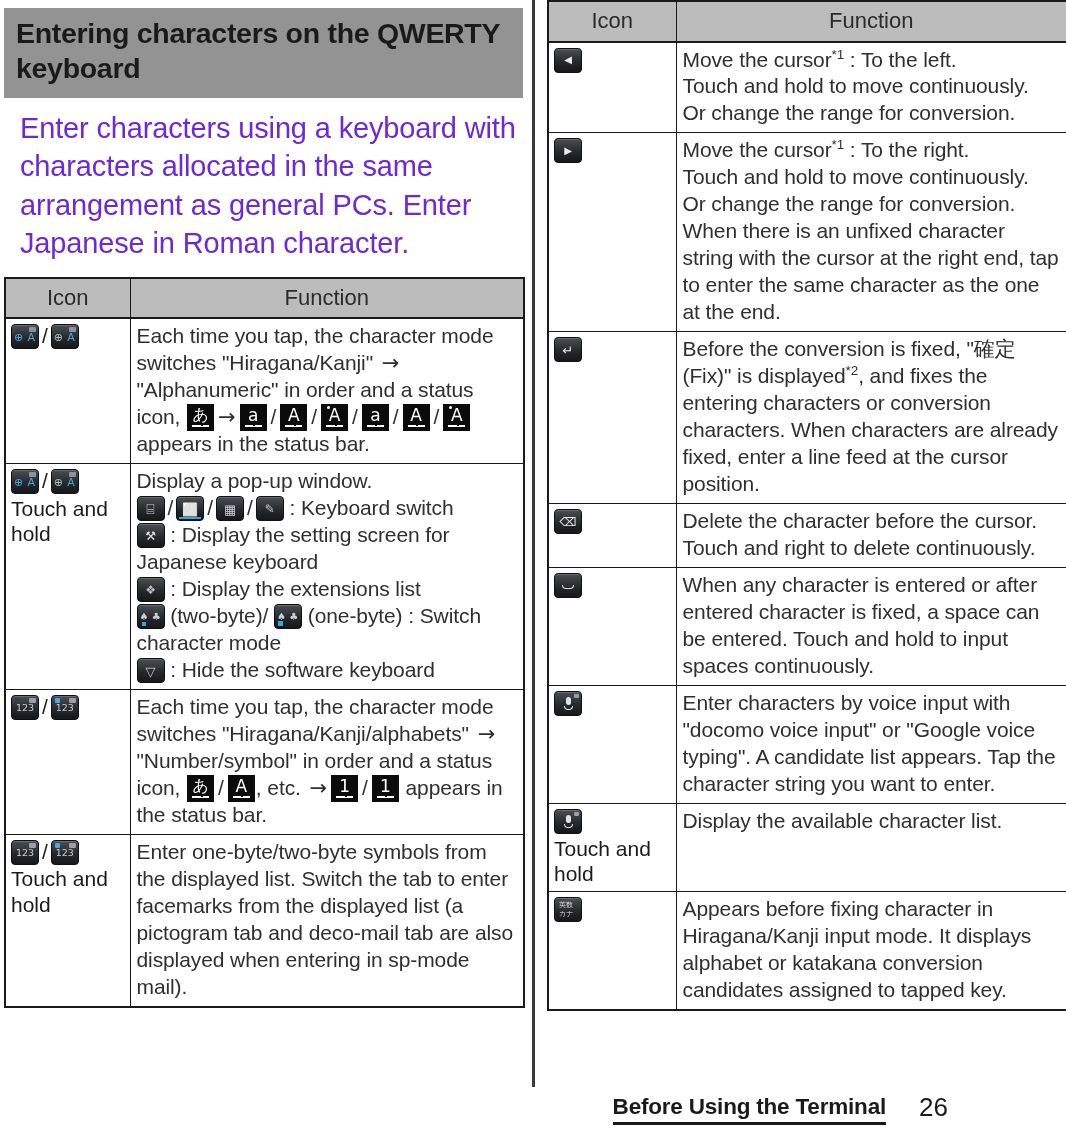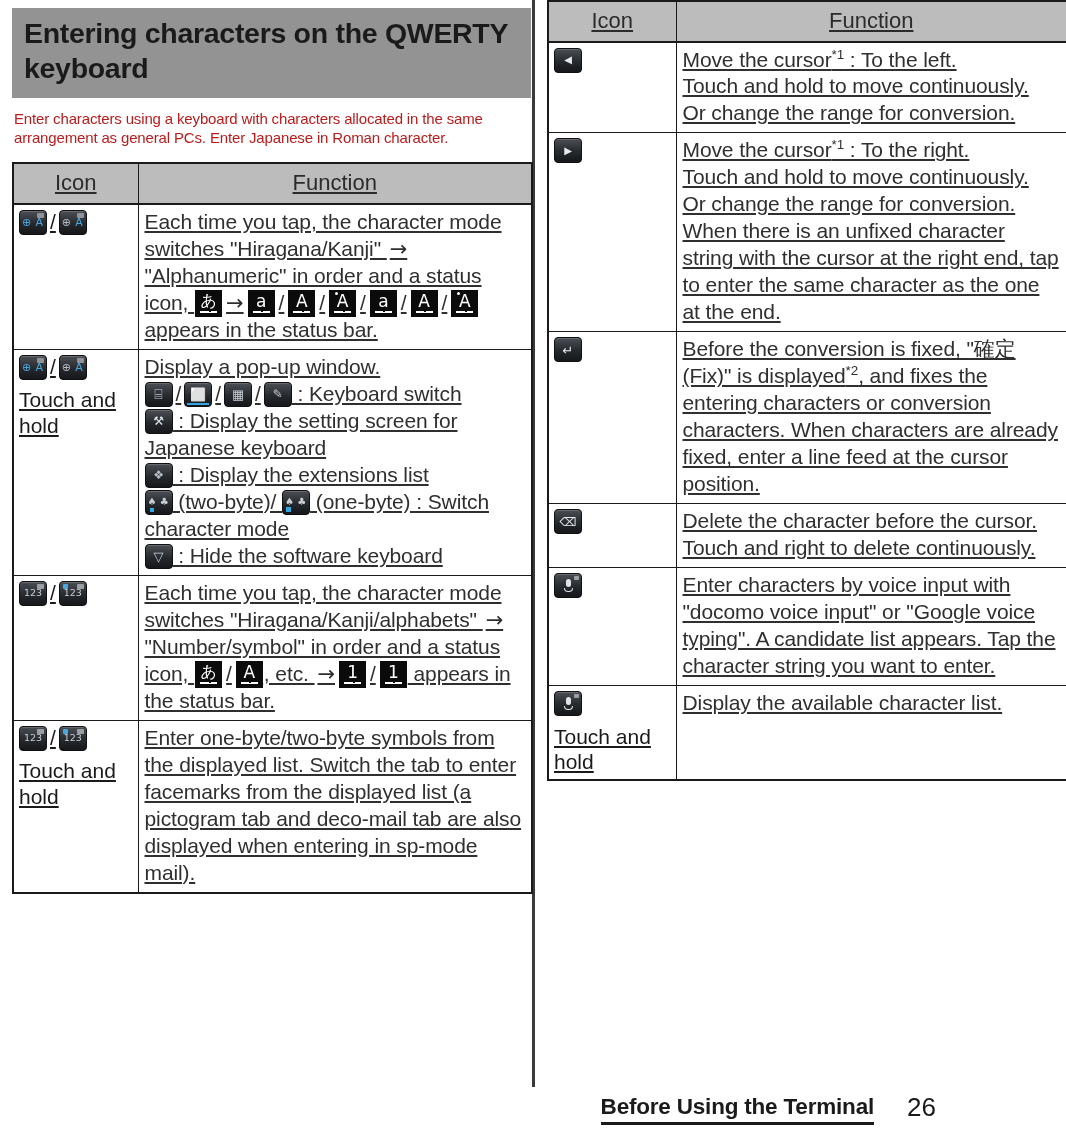--- a/index.html
+++ b/index.html
@@ -21,21 +21,21 @@
   .col-sep {
     position: absolute;
     left: 532px; top: 0px;
     width: 3px; height: 1087px;
     background: #3a3a3a;
   }
 
   
   .col-left {
     position: absolute;
-    left: 12px; top: 0px;
+    left: 4px; top: 0px;
     width: 519px;
   }
   .col-right {
     position: absolute;
     left: 547px; top: 0px;
     width: 519px;
   }
 
   
   .banner {
@@ -47,40 +47,39 @@
     margin: 0;
     font-size: 28.5px;
     line-height: 1.22;
     font-weight: bold;
     letter-spacing: -0.3px;
     color: #1a1a1a;
   }
 
   
   .intro {
-    font-size: 15px;
+    font-size: 29px;
     line-height: 1.33;
-    margin: 11px 2px 14px 2px;
+    margin: 11px 2px 14px 16px;
     letter-spacing: -0.15px;
-    color: #b91c1c;
+    color: #6d28d9;
   }
 
   
   table.ftable {
     border-collapse: collapse;
     width: 519px;
     table-layout: fixed;
     border: 2.5px solid #1a1a1a;
   }
   table.ftable.right { width: 519px; }
   table.ftable th, table.ftable td {
     border: 1.4px solid #1a1a1a;
     vertical-align: top;
     padding: 4px 6px 5px 6px;
-    text-decoration: underline;
   }
   table.ftable thead th {
     background: #bcbcbc;
     text-align: center;
     font-weight: normal;
     font-size: 22px;
     line-height: 1.25;
     padding: 5px 4px 6px 4px;
     border-bottom: 2.2px solid #1a1a1a;
     color: #2b2b2b;
@@ -98,21 +97,21 @@
   td.cell-icon {
     font-size: 21px;
     line-height: 1.26;
     color: #1a1a1a;
   }
   .touchhold {
     display: block;
     font-size: 21px;
     line-height: 1.21;
     color: #1a1a1a;
-    margin-top: 7px;
+    margin-top: 1px;
   }
 
   
   col.c-icon  { width: 125px; }
   col.c-fn    { width: 394px; }
   col.c-icon-r{ width: 128px; }
   col.c-fn-r  { width: 391px; }
 
   
   .kicon {
@@ -201,21 +200,21 @@
   }
 
   .sep-slash { padding: 0 3px; }
   .arrow { padding: 0 3px; font-family: "DejaVu Sans", sans-serif; }
 
   sup { font-size: 0.64em; vertical-align: super; line-height: 0; }
 
   
   .footer {
     position: absolute;
-    left: 0px; top: 1088px;
+    left: 12px; top: 1088px;
     width: 942px;
     height: 42px;
   }
   .footer .ftitle {
     position: absolute;
     right: 68px; top: 6px;
     font-size: 22.5px;
     font-weight: bold;
     color: #1a1a1a;
     border-bottom: 3px solid #1a1a1a;
@@ -299,26 +298,34 @@
           </tr>
           <tr>
             <td class="cell-icon"><span class="kicon"><span class="g" style="font-size:13px;color:#e6eaee">↵</span></span></td>
             <td class="cell-fn">Before the conversion is fixed, "確定 (Fix)" is displayed<sup>*2</sup>, and fixes the entering characters or conversion characters. When characters are already fixed, enter a line feed at the cursor position.</td>
           </tr>
           <tr>
             <td class="cell-icon"><span class="kicon"><span class="g" style="font-size:12px;color:#e6eaee">⌫</span></span></td>
             <td class="cell-fn">Delete the character before the cursor. Touch and right to delete continuously.</td>
           </tr>
           <tr>
+            <td class="cell-icon"><span class="kicon"><span style="position:absolute;left:7px;right:7px;top:11px;height:4px;border:1.5px solid #d7dce1;border-top:none;border-radius:0 0 4px 4px"></span></span></td>
+            <td class="cell-fn">When any character is entered or after entered character is fixed, a space can be entered. Touch and hold to input spaces continuously.</td>
+          </tr>
+          <tr>
             <td class="cell-icon"><span class="kicon"><span class="g" style="font-size:13px;color:#dfe4e8"></span><span style="position:absolute;left:11px;top:5px;width:5px;height:8px;border-radius:3px;background:#dfe4e8"></span><span style="position:absolute;left:9px;top:14px;width:9px;height:4px;border:1.4px solid #dfe4e8;border-top:none;border-radius:0 0 6px 6px"></span><span class="corner" style="background:#9aa0a6;width:5px;height:4px"></span></span></td>
             <td class="cell-fn">Enter characters by voice input with "docomo voice input" or "Google voice typing". A candidate list appears. Tap the character string you want to enter.</td>
           </tr>
           <tr>
             <td class="cell-icon"><span class="kicon"><span class="g" style="font-size:13px;color:#dfe4e8"></span><span style="position:absolute;left:11px;top:5px;width:5px;height:8px;border-radius:3px;background:#dfe4e8"></span><span style="position:absolute;left:9px;top:14px;width:9px;height:4px;border:1.4px solid #dfe4e8;border-top:none;border-radius:0 0 6px 6px"></span><span class="corner" style="background:#9aa0a6;width:5px;height:4px"></span></span><span class="touchhold">Touch and hold</span></td>
             <td class="cell-fn">Display the available character list.</td>
+          </tr>
+          <tr>
+            <td class="cell-icon"><span class="kicon"><span style="position:absolute;left:4px;top:4px;font-size:7px;line-height:7px;color:#d7dce1;font-family:'DejaVu Sans',sans-serif">英数</span><span style="position:absolute;left:4px;top:13px;font-size:7px;line-height:7px;color:#d7dce1;font-family:'DejaVu Sans',sans-serif">カナ</span></span></td>
+            <td class="cell-fn">Appears before fixing character in Hiragana/Kanji input mode. It displays alphabet or katakana conversion candidates assigned to tapped key.</td>
           </tr>
         </tbody>
     </table>
   </div>
 
   <div class="footer">
     <div class="ftitle">Before Using the Terminal</div>
     <div class="fpage">26</div>
   </div>
 

